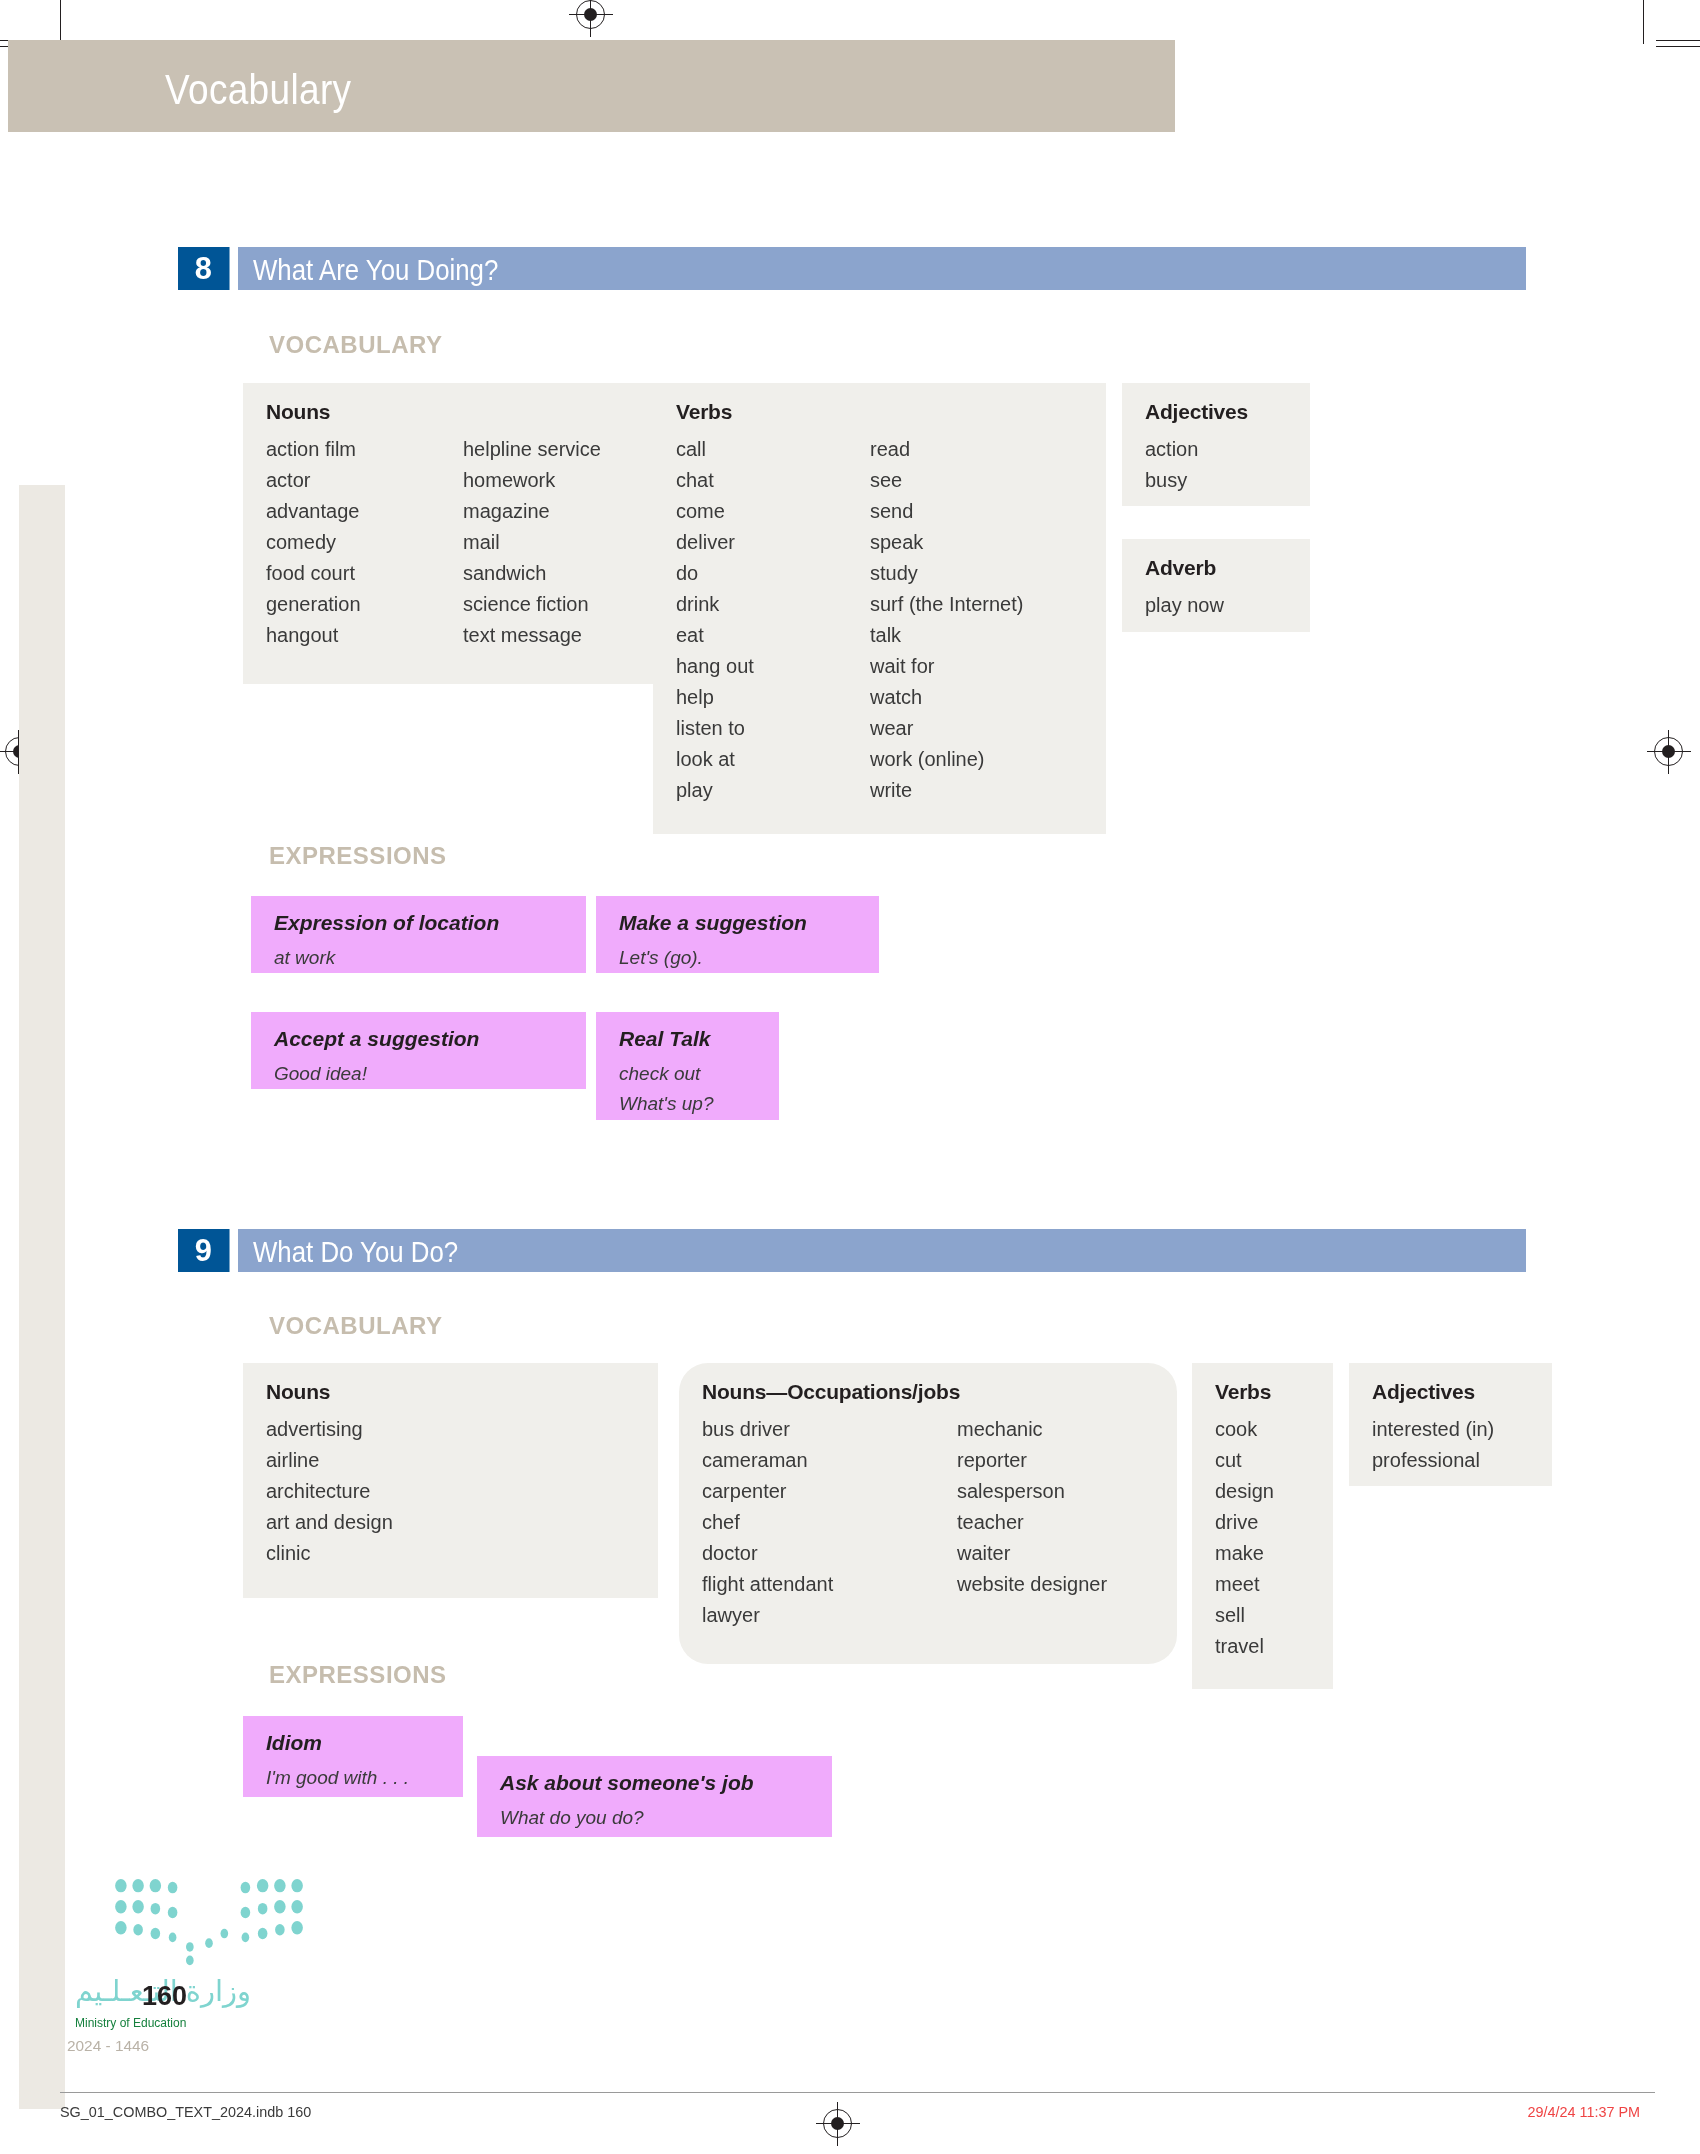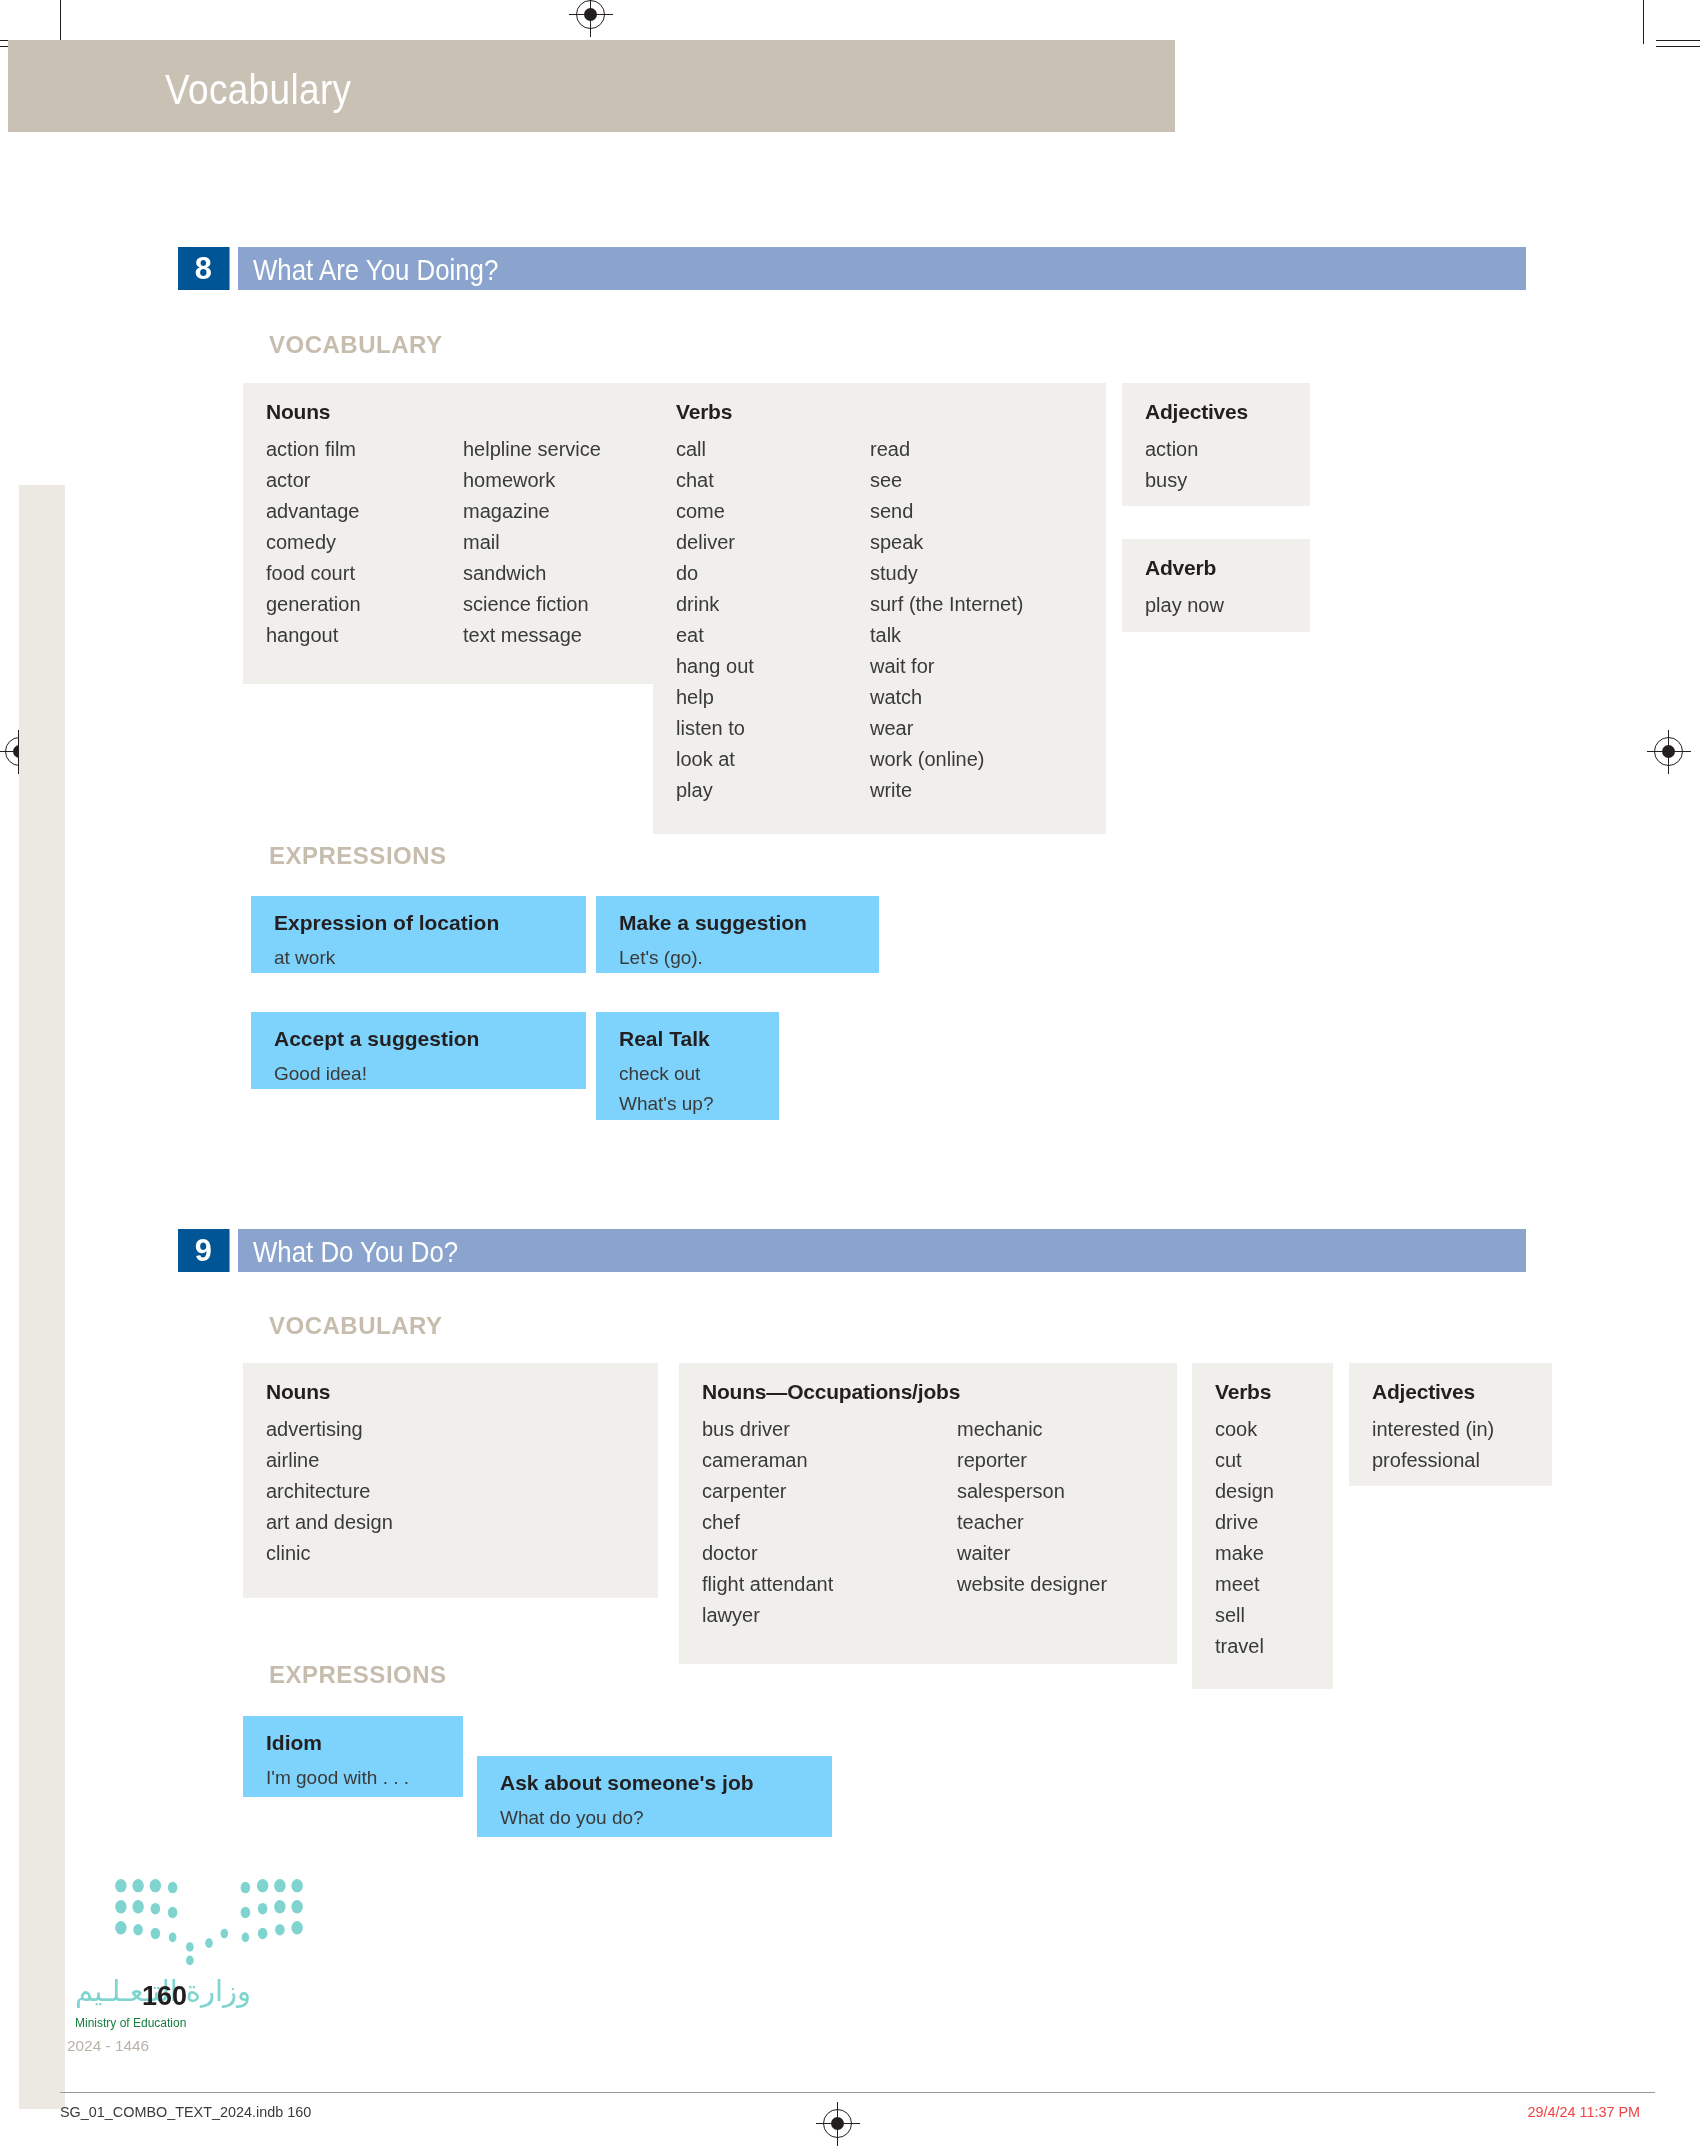--- a/index.html
+++ b/index.html
@@ -45,21 +45,21 @@
 
   
   .vbox{position:absolute;background:#f0efeb;box-sizing:border-box;padding:17.3px 23px 15.4px 23px;}
   .vbox h4{margin:0 0 9.6px 0;font-size:21px;font-weight:700;color:#231f20;letter-spacing:-0.2px;}
   .vcols{display:flex;}
   .vcol{display:flex;flex-direction:column;}
   .vcol li,.vitem{list-style:none;font-size:20px;line-height:31px;color:#3a3a3a;
                   font-weight:400;white-space:nowrap;}
   ul.vcol{margin:0;padding:0;}
 
-  .ebox{position:absolute;background:#7dd3fc;box-sizing:border-box;padding:15.4px 23px 17.3px 23px;}
+  .ebox{position:absolute;background:#f0abfc;box-sizing:border-box;padding:15.4px 23px 17.3px 23px;font-style:italic;}
   .ebox h4{margin:0 0 7.7px 0;font-size:21px;font-weight:700;color:#231f20;}
   .ebox .eitem{font-size:19px;line-height:30px;color:#3a3a3a;white-space:nowrap;}
 
   
   .logo-wrap{position:absolute;left:113px;top:1878px;width:259px;height:154px;}
   .logo-dots{position:absolute;left:0;top:0;}
   .logo-ar{position:absolute;left:-38px;top:96px;font-size:29px;color:#7fd4cf;
            direction:rtl;letter-spacing:1px;white-space:nowrap;}
   .logo-en{position:absolute;left:-38px;top:138px;font-size:12px;color:#15803d;white-space:nowrap;}
   .logo-year{position:absolute;left:-46px;top:159px;font-size:15.4px;color:#b9b2a7;white-space:nowrap;}
@@ -219,21 +219,21 @@
     <ul class="vcol" style="width:223px;">
       <li class="vitem">advertising</li>
       <li class="vitem">airline</li>
       <li class="vitem">architecture</li>
       <li class="vitem">art and design</li>
       <li class="vitem">clinic</li>
     </ul>
   </div>
 </div>
 
-<div class="vbox" style="left:679px;top:1363px;width:498px;height:301px;">
+<div class="vbox" style="left:679px;top:1363px;width:498px;height:301px;border-radius:29px;">
   <h4>Nouns—Occupations/jobs</h4>
   <div class="vcols">
     <ul class="vcol" style="width:255px;">
       <li class="vitem">bus driver</li>
       <li class="vitem">cameraman</li>
       <li class="vitem">carpenter</li>
       <li class="vitem">chef</li>
       <li class="vitem">doctor</li>
       <li class="vitem">flight attendant</li>
       <li class="vitem">lawyer</li>

